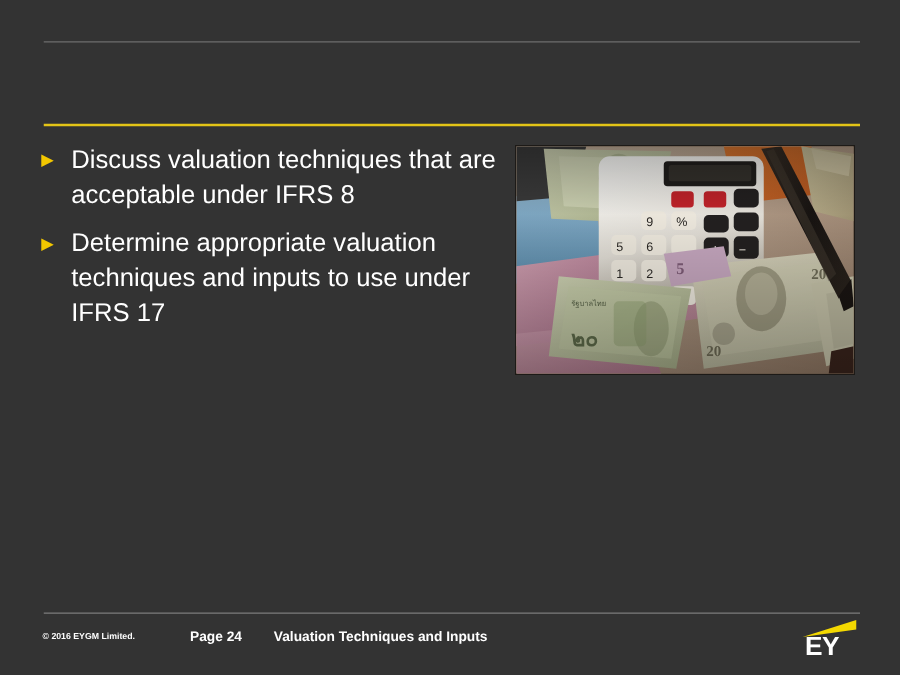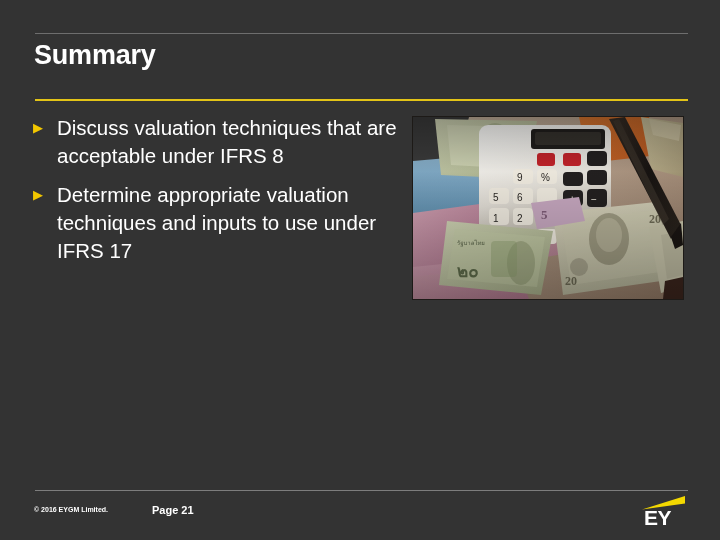--- a/index.html
+++ b/index.html
@@ -144,21 +144,20 @@
     line-height: 22px;
   }
 </style>
 </head>
 <body>
 
 <div class="slide">
 
   <div class="top-rule"></div>
 
-  <div class="slide-title">Summary</div>
 
   <div class="title-rule"></div>
 
   <div class="bullets">
 
     <div class="bullet-row">
       <span class="bullet-marker">▶</span>
       <span class="bullet-text">Discuss valuation techniques that are acceptable under IFRS 8</span>
     </div>
 
@@ -305,21 +304,22 @@
 
       <polygon points="252,164 270,160 270,182 250,182" fill="#3a241c"></polygon>
 
       <rect x="0" y="0" width="270" height="182" fill="url(#vign)"></rect>
     </svg>
   </div>
 
   <div class="footer-rule"></div>
 
   <div class="footer-copy">© 2016 EYGM Limited.</div>
-  <div class="footer-page">Page 21</div>
+  <div class="footer-page">Page 24</div>
+  <div class="footer-subject">Valuation Techniques and Inputs</div>
 
   <div class="ey-logo">
     <svg class="ey-beam" width="44" height="14" viewBox="0 0 44 14">
       <polygon points="0,13.5 43,0 43,7.5" fill="#f3d800"></polygon>
     </svg>
     <div class="ey-word">EY</div>
   </div>
 
 </div>
 

